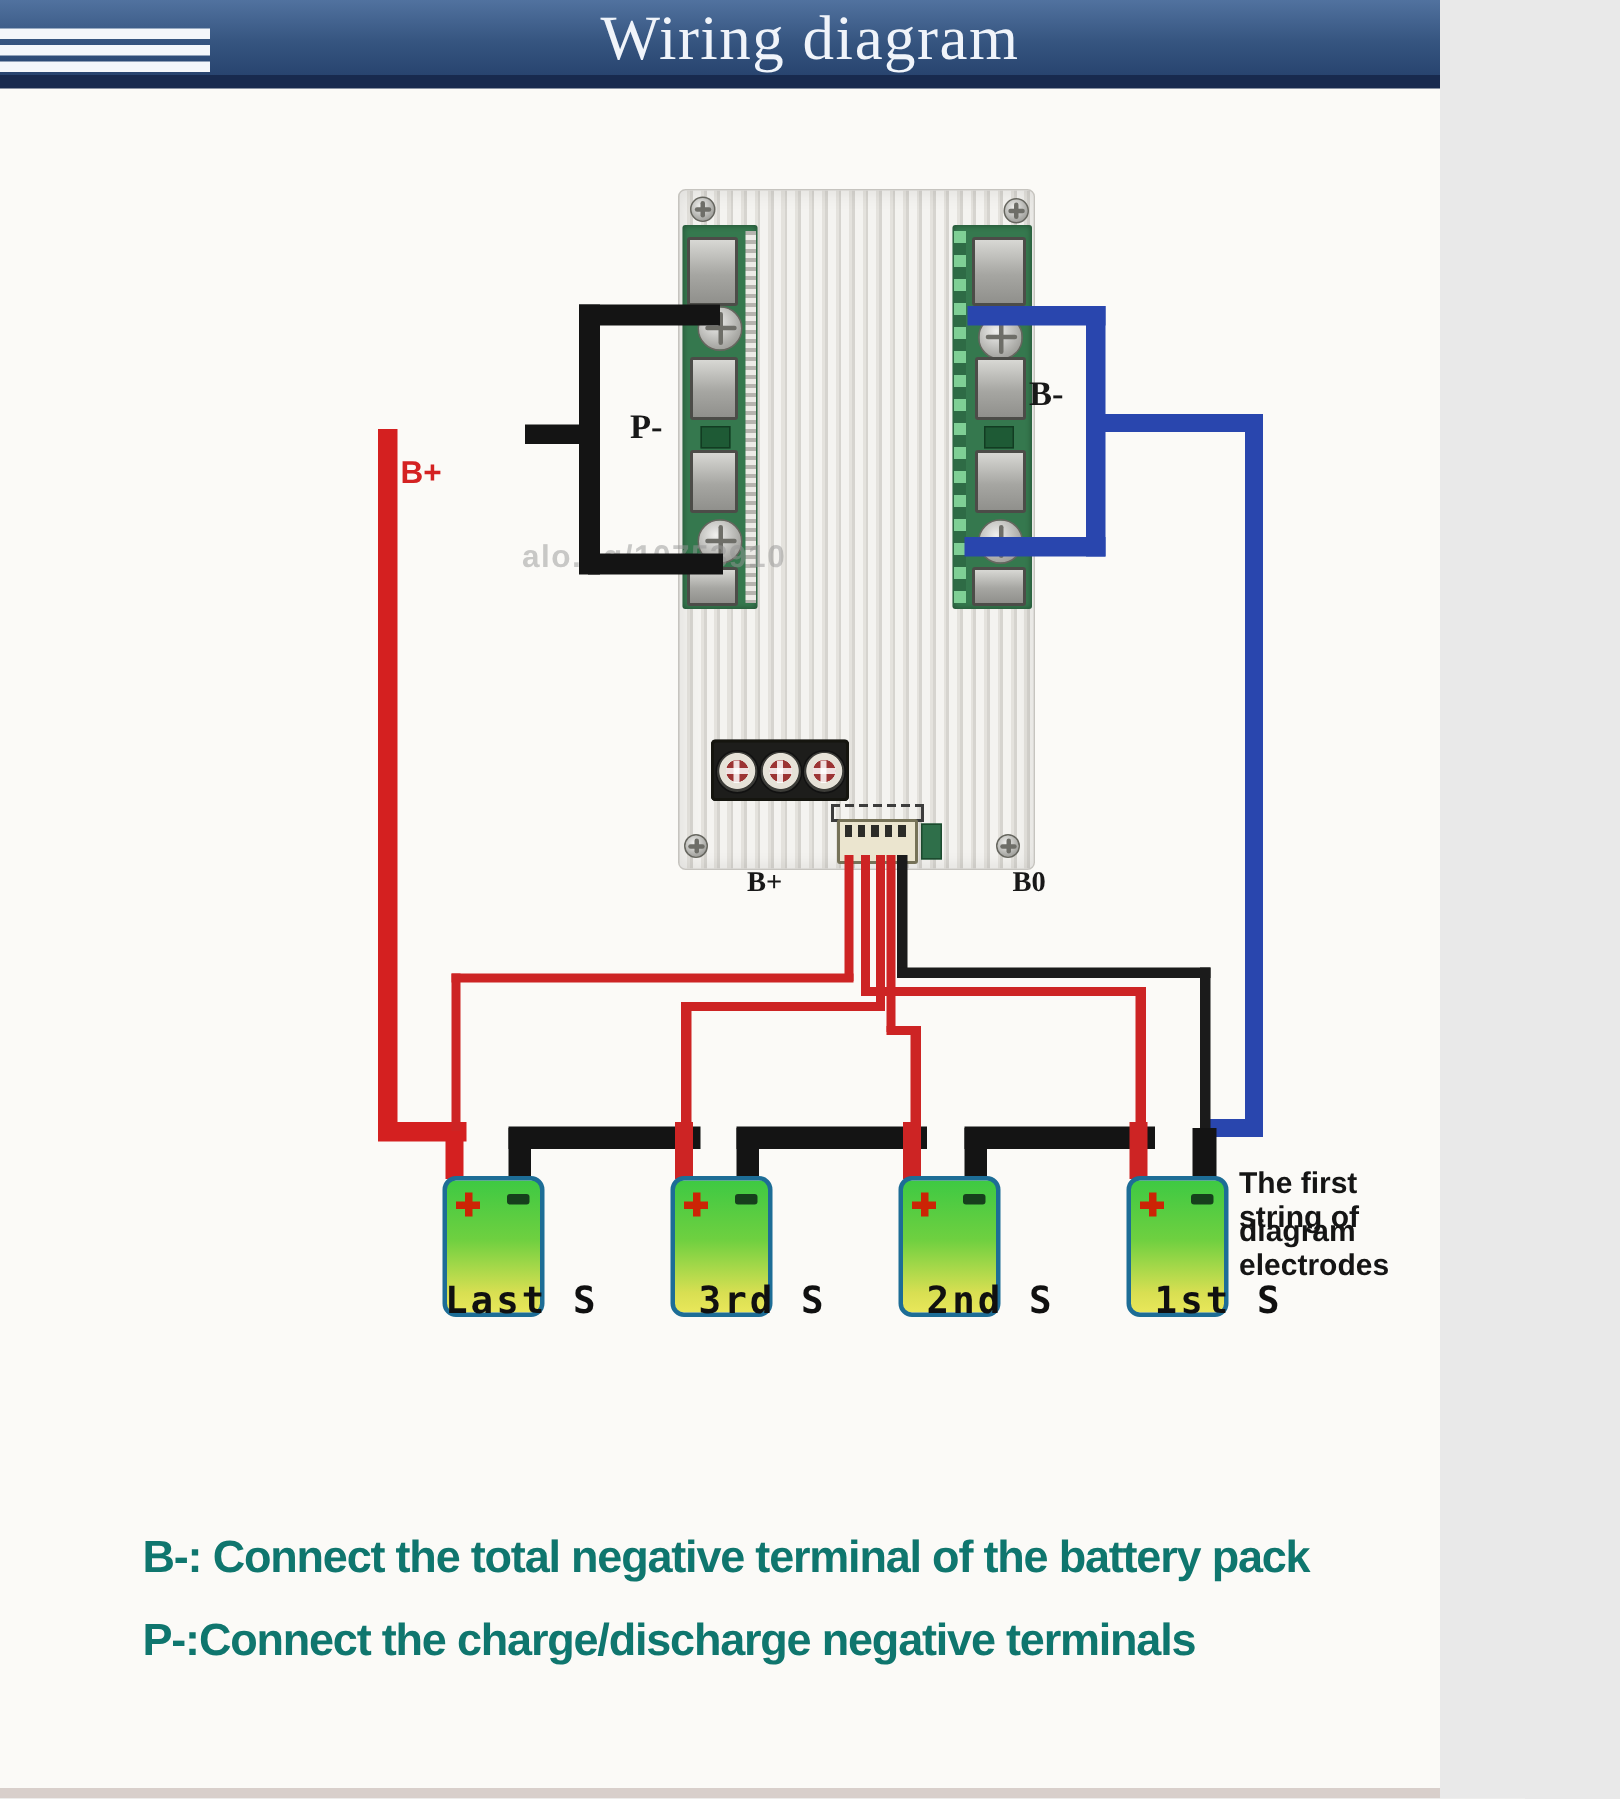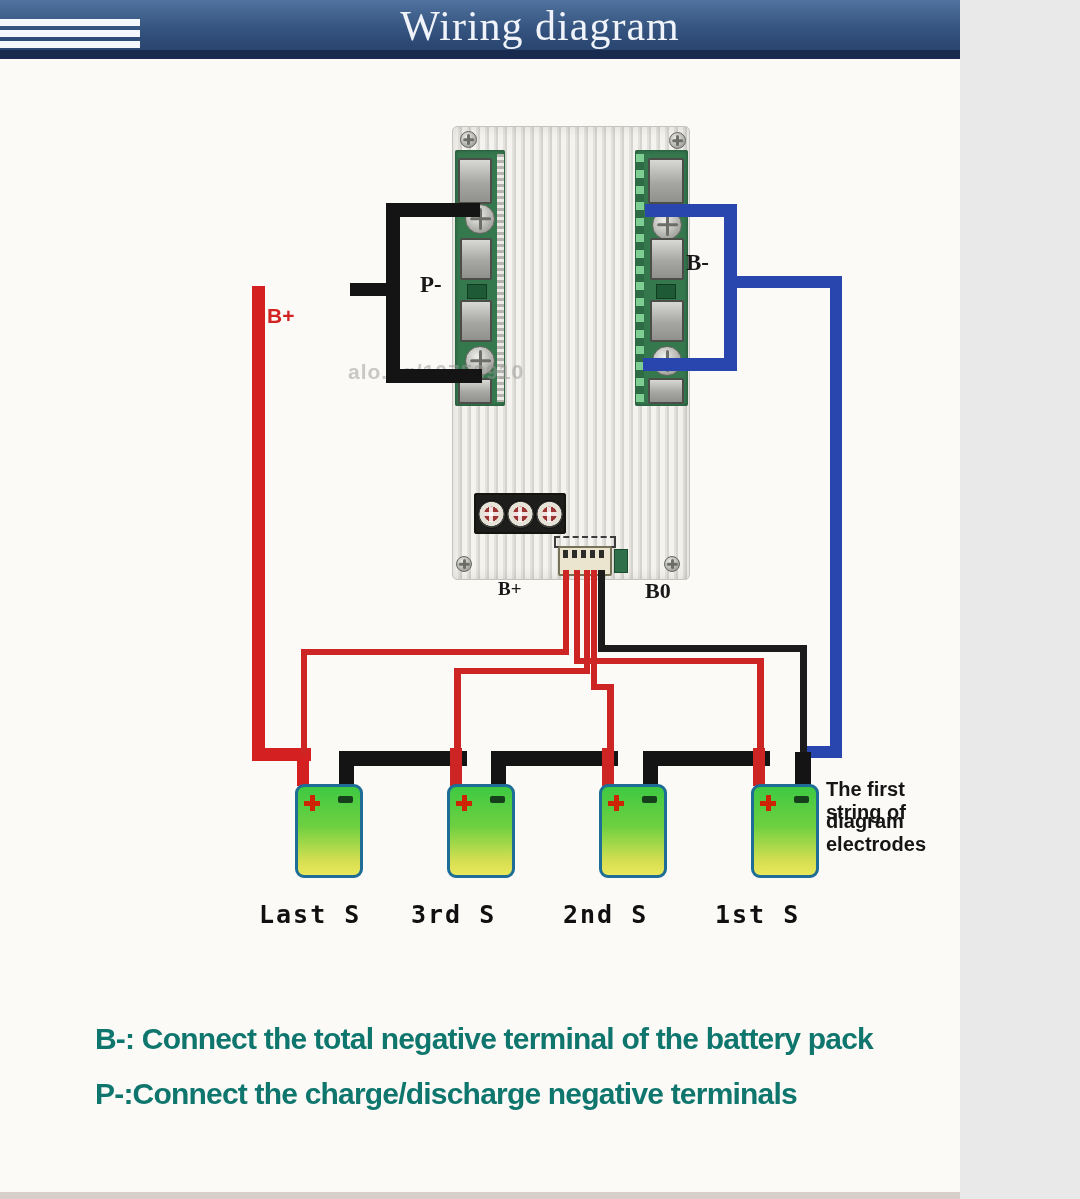--- a/index.html
+++ b/index.html
@@ -53,21 +53,21 @@
   .wrt{background:#cd2424;}          
   .wkt{background:#1b1b1b;}          
   
   .battery{position:absolute;top:784px;width:68px;height:94px;box-sizing:border-box;
        border:3px solid #1d6d96;border-radius:9px;
        background:linear-gradient(180deg,#3ec943 0%,#6fd040 45%,#d8df52 85%,#e9e75a 100%);}
   .bplus{position:absolute;left:4px;top:6px;width:20px;height:20px;}
   .bplus::before{content:"";position:absolute;left:2px;top:8px;width:16px;height:5px;background:#cc2405;}
   .bplus::after{content:"";position:absolute;left:8px;top:2px;width:5px;height:16px;background:#cc2405;}
   .bminus{position:absolute;right:7px;top:9px;width:15px;height:7px;background:#16401c;border-radius:2px;}
-  .bat-label{position:absolute;top:900px;width:140px;text-align:left;color:#101010;
+  .bat-label{position:absolute;top:852px;width:140px;text-align:right;color:#101010;
        font-family:"DejaVu Sans Mono",monospace;font-weight:bold;font-size:25px;letter-spacing:2px;}
   
   .seriflbl{position:absolute;font-family:"Liberation Serif",serif;font-weight:bold;color:#181818;}
   .redlbl{position:absolute;font-weight:bold;color:#d42222;}
   .ann{position:absolute;font-size:20px;font-weight:bold;color:#151515;}
   .legend-line{position:absolute;left:95px;font-size:30px;font-weight:bold;letter-spacing:-0.8px;
        color:#0f766e;white-space:nowrap;}
   .legend-red{color:#b23535;}
   .bottomstrip{position:absolute;left:0;top:1192px;width:1080px;height:7px;background:#d8cfcb;}
 </style>
@@ -172,21 +172,21 @@
 
   <div class="wire wrt" style="left:591px;top:570px;width:6px;height:118px"></div>
   <div class="wire wrt" style="left:591px;top:684px;width:23px;height:6px"></div>
   <div class="wire wrt" style="left:607px;top:684px;width:7px;height:68px"></div>
   <div class="wire wrt" style="left:602px;top:748px;width:12px;height:38px"></div>
 
   <div class="seriflbl" style="left:420px;top:272px;font-size:23px">P-</div>
   <div class="seriflbl" style="left:686px;top:250px;font-size:23px">B-</div>
   <div class="redlbl" style="left:267px;top:304px;font-size:21px">B+</div>
   <div class="seriflbl" style="left:498px;top:578px;font-size:19px">B+</div>
-  <div class="seriflbl" style="left:645px;top:578px;font-size:22px">B0</div>
+  <div class="seriflbl" style="left:675px;top:578px;font-size:19px">B0</div>
 
   <div class="battery" style="left:295px">
     <div class="bplus"></div>
     <div class="bminus"></div>
   </div>
   <div class="battery" style="left:447px">
     <div class="bplus"></div>
     <div class="bminus"></div>
   </div>
   <div class="battery" style="left:599px">

